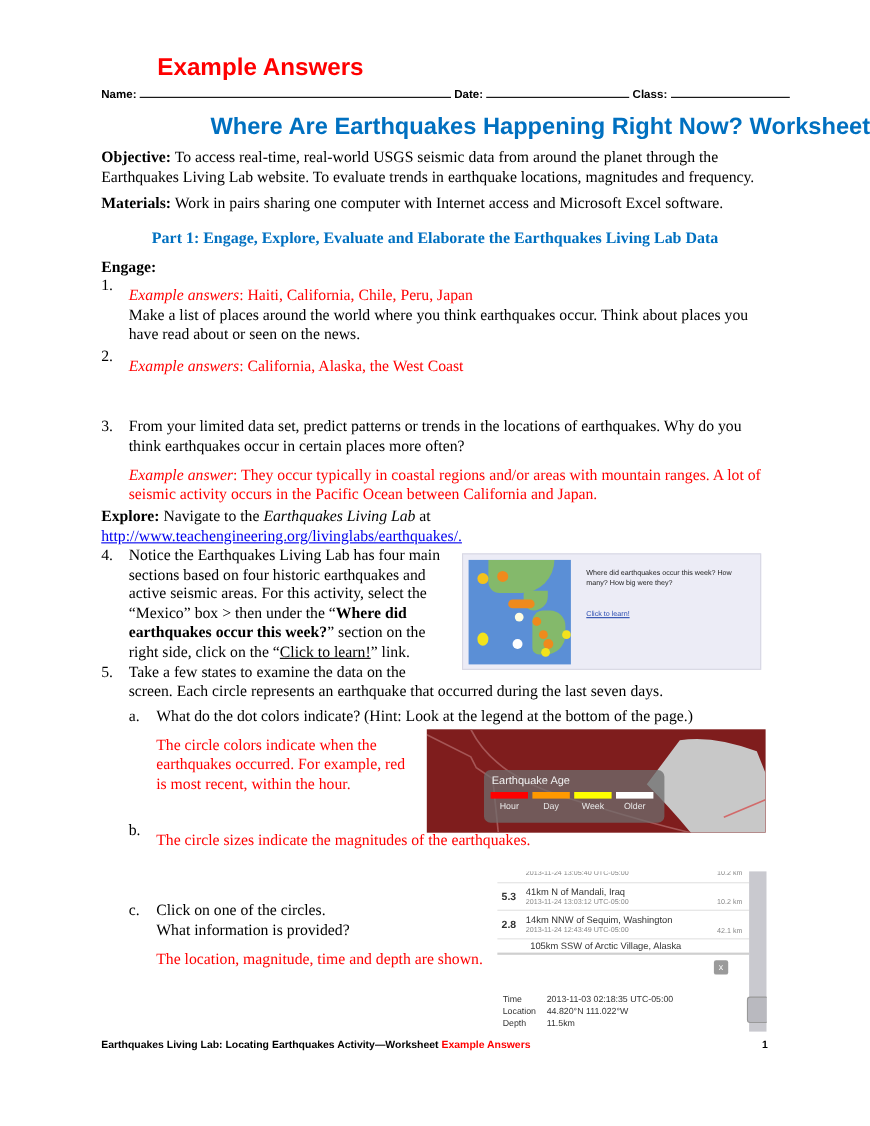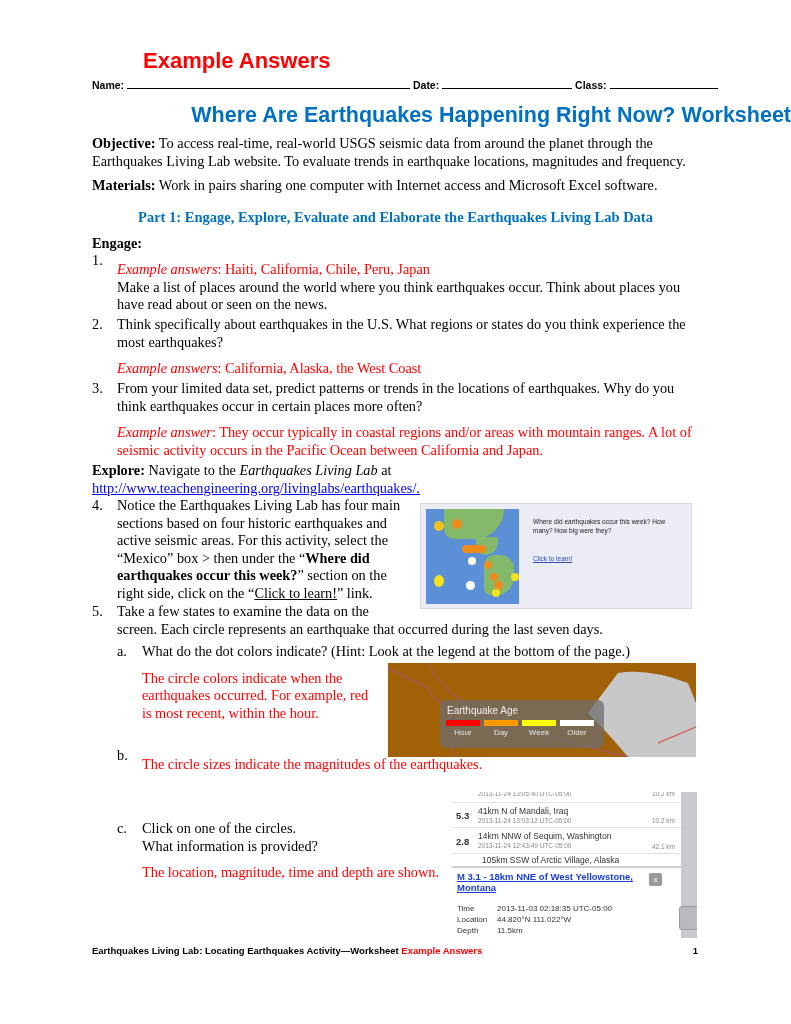--- a/index.html
+++ b/index.html
@@ -30,21 +30,21 @@
 
   
   #shot1 { left:420px; top:503px; width:270px; height:104px; background:#ececf6; border:1px solid #d8d8e4; }
   #shot1 .map { position:absolute; left:5px; top:5px; width:93px; height:95px; background:#5b8fd6; overflow:hidden; }
   #shot1 .land { position:absolute; background:#84b96b; }
   #shot1 .dot { position:absolute; border-radius:50%; }
   #shot1 .q { position:absolute; left:112px; top:14px; width:150px; font-family:"Liberation Sans", sans-serif; font-size:6.5px; line-height:8.5px; color:#222; }
   #shot1 .learn { position:absolute; left:112px; top:51px; font-family:"Liberation Sans", sans-serif; font-size:6.5px; color:#2a4cb0; text-decoration:underline; }
 
   
-  #shot2 { left:388px; top:663px; width:308px; height:94px; background:#a16207; overflow:hidden; }
+  #shot2 { left:388px; top:663px; width:308px; height:94px; background:#7f1d1d; overflow:hidden; }
   #shot2 .legend { position:absolute; left:52px; top:37px; width:164px; height:48px; background:rgba(110,110,110,0.75); border-radius:6px; }
   #shot2 .legend-title { position:absolute; left:7px; top:5px; font-family:"Liberation Sans", sans-serif; font-size:10px; color:#f0f0f0; }
   #shot2 .bar { position:absolute; top:20px; width:34px; height:6px; }
   #shot2 .lbl { position:absolute; top:28px; width:34px; text-align:center; font-family:"Liberation Sans", sans-serif; font-size:8px; color:#e8e8e8; }
 
   
   #shot3 { left:452px; top:792px; width:245px; height:146px; background:#fff; overflow:hidden; font-family:"Liberation Sans", sans-serif; }
   #shot3 .scroll-area { position:absolute; left:229px; top:0; width:16px; height:146px; background:#c9c9cf; }
   #shot3 .row { position:absolute; left:0; width:229px; border-bottom:1px solid #e2e2e2; }
   #shot3 .mag { position:absolute; left:4px; font-size:9.5px; font-weight:bold; color:#333; }
@@ -91,21 +91,20 @@
 <div class="abs para" style="top:235px; font-weight:bold">Engage:</div>
 
 <div class="abs item" style="top:252px">
   <span class="num">1.</span>
   <div class="txt ans" style="margin-top:9px"><i>Example answers</i><span>: Haiti, California, Chile, Peru, Japan</span></div>
   <div class="txt">Make a list of places around the world where you think earthquakes occur. Think about places you have read about or seen on the news.</div>
 </div>
 
 <div class="abs item" style="top:316px">
   <span class="num">2.</span>
-  <div class="txt">Think specifically about earthquakes in the U.S. What regions or states do you think experience the most earthquakes?</div>
   <div class="txt ans" style="margin-top:9px"><i>Example answers</i><span>: California, Alaska, the West Coast</span></div>
 </div>
 
 <div class="abs item" style="top:380px">
   <span class="num">3.</span>
   <div class="txt">From your limited data set, predict patterns or trends in the locations of earthquakes. Why do you think earthquakes occur in certain places more often?</div>
   <div class="txt ans" style="margin-top:9px"><i>Example answer</i><span>: They occur typically in coastal regions and/or areas with mountain ranges. A lot of seismic activity occurs in the Pacific Ocean between California and Japan.</span></div>
 </div>
 
 <div class="abs para" style="top:462px; width:340px">
@@ -193,21 +192,20 @@
   <div class="row" style="top:36px;height:25px">
     <span class="mag" style="top:8px">2.8</span>
     <span class="place" style="top:3px">14km NNW of Sequim, Washington</span>
     <span class="time" style="top:14px">2013-11-24 12:43:49 UTC-05:00</span>
     <span class="depth" style="top:15px">42.1 km</span>
   </div>
   <div class="row" style="top:62px;height:12px;border-bottom:none">
     <span class="place" style="top:1px;left:30px">105km SSW of Arctic Village, Alaska</span>
   </div>
   <div class="popup">
-    <div class="popup-title">M 3.1 - 18km NNE of West Yellowstone, Montana</div>
     <div class="close">x</div>
     <div class="kv" style="top:36px"><span class="k">Time</span><span>2013-11-03 02:18:35 UTC-05:00</span></div>
     <div class="kv" style="top:47px"><span class="k">Location</span><span>44.820°N 111.022°W</span></div>
     <div class="kv" style="top:58px"><span class="k">Depth</span><span>11.5km</span></div>
   </div>
   <div class="scroll-area"></div>
   <div class="scale"></div>
 </div>
 
 <div class="abs item" style="top:820px; left:117px; width:330px">

